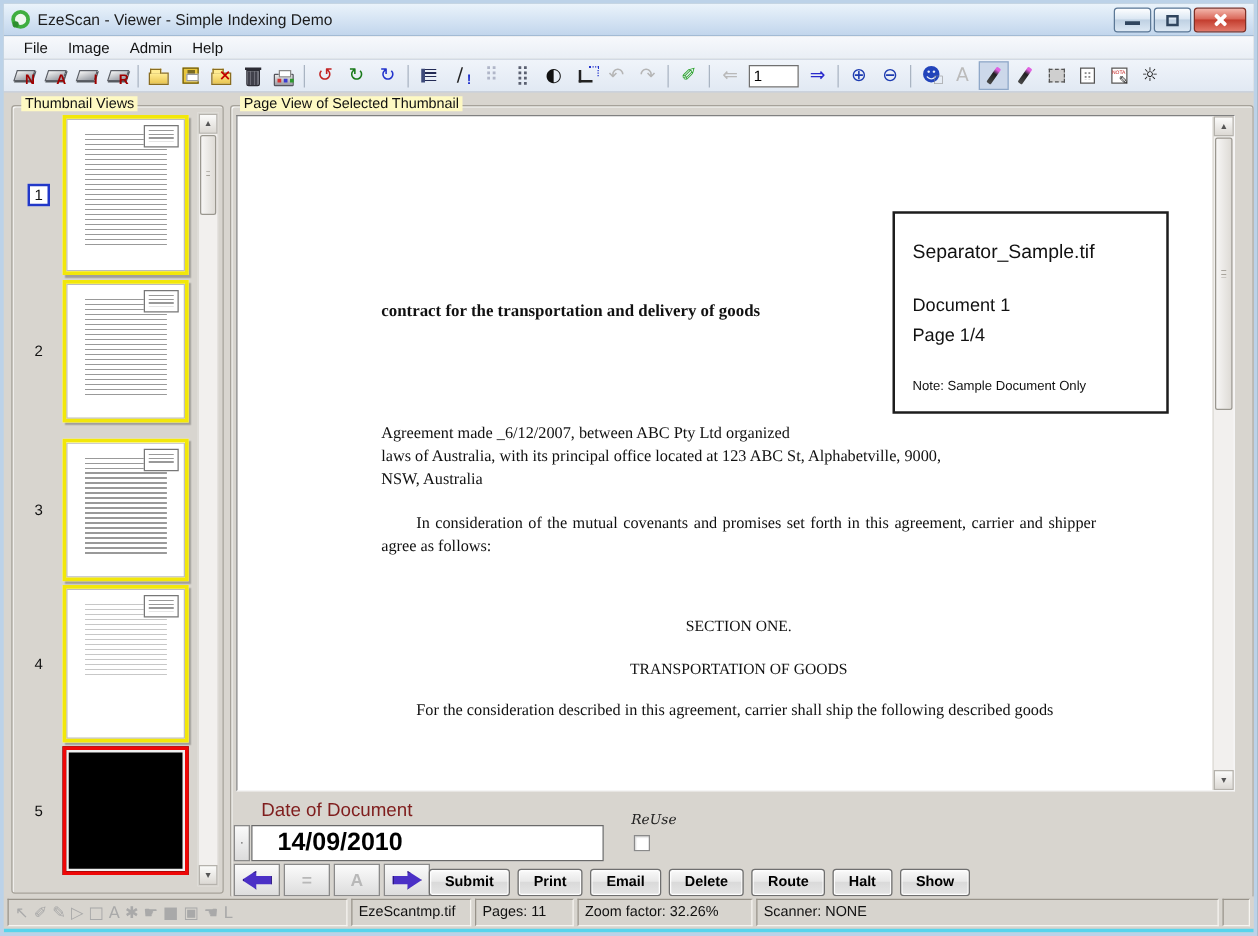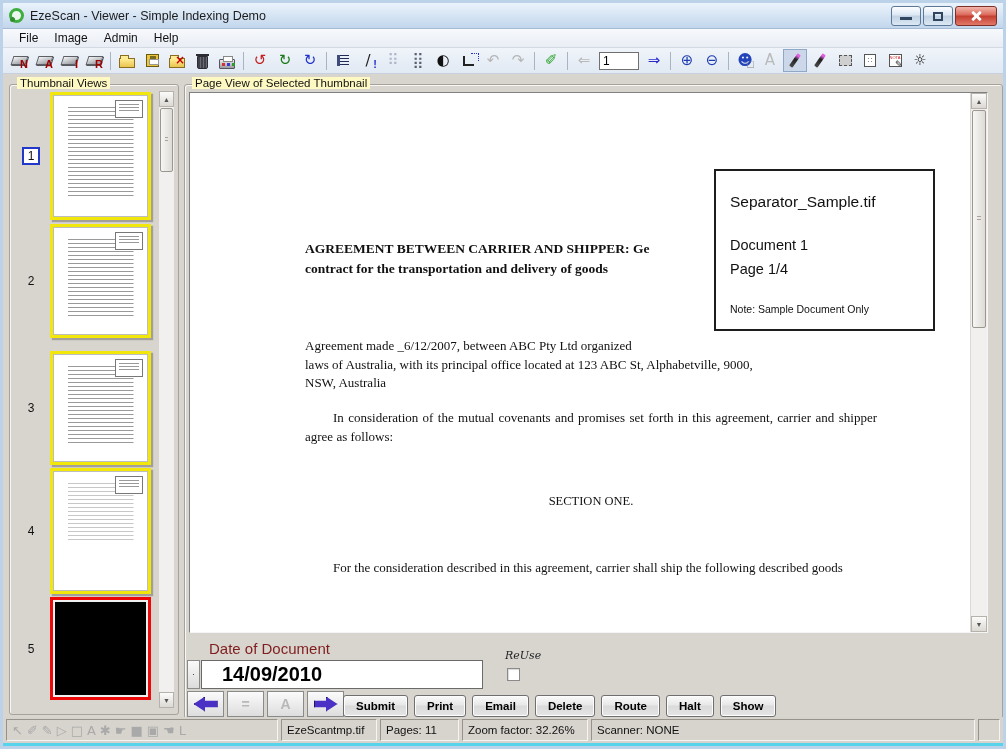--- a/index.html
+++ b/index.html
@@ -145,21 +145,21 @@
 
   
   .statusbar{position:absolute;left:0;right:0;bottom:3px;height:26px;background:#d7d4ce;display:flex;gap:3px;
     align-items:stretch;padding:2px 3px;z-index:30;}
   .sb-panel{border:1px solid;border-color:#98938a #f7f5f1 #f7f5f1 #98938a;display:flex;align-items:center;
     font-size:11.5px;color:#111;padding:0 5px;white-space:nowrap;overflow:hidden;}
   .tray{width:272px;flex:none;gap:4px;color:#a9a9a9;font-size:13px;font-family:"DejaVu Sans",sans-serif;}
   .tray span{flex:none;}
   .p-file{width:96px;flex:none;}
   .p-pages{width:79px;flex:none;}
-  .p-zoom{width:126px;flex:none;}
+  .p-zoom{width:140px;flex:none;}
   .p-scan{flex:1;}
   .p-grip{width:22px;flex:none;}
 </style>
 </head>
 <body>
 
 <div class="window">
 
   <div class="titlebar">
     <span class="logo"></span>
@@ -353,34 +353,34 @@
     </div>
   </div>
 
   <div class="groupbox page-group">
     <span class="gb-label">Page View of Selected Thumbnail</span>
   </div>
 
   <div class="viewport">
     <div class="doc">
       <div class="doc-heading">
-        <div>AGREEMENT BETWEEN CARRIER AND SHIPPER:  Ge</div>
         <div>contract for the transportation and delivery of goods</div>
       </div>
       <div class="sep-box">
         <div class="sep-file">Separator_Sample.tif</div>
         <div class="sep-doc">Document 1</div>
         <div class="sep-page">Page 1/4</div>
         <div class="sep-note">Note: Sample Document Only</div>
       </div>
       <div class="doc-para1">Agreement made _6/12/2007, between  ABC Pty Ltd  organized
 laws of Australia, with its principal office located at 123 ABC St, Alphabetville, 9000,
 NSW, Australia</div>
       <div class="doc-para2">In consideration of the mutual covenants and promises set forth in this agreement, carrier and shipper agree as follows:</div>
       <div class="doc-sec1">SECTION ONE.</div>
+      <div class="doc-sec2">TRANSPORTATION OF GOODS</div>
       <div class="doc-para3">For the consideration described in this agreement, carrier shall ship the following described goods</div>
     </div>
     <div class="vp-scroll">
       <div class="sb-btn up">▲</div>
       <div class="sb-thumb"></div>
       <div class="sb-btn down">▼</div>
     </div>
   </div>
 
   <div class="idx-label">Date of Document</div>

